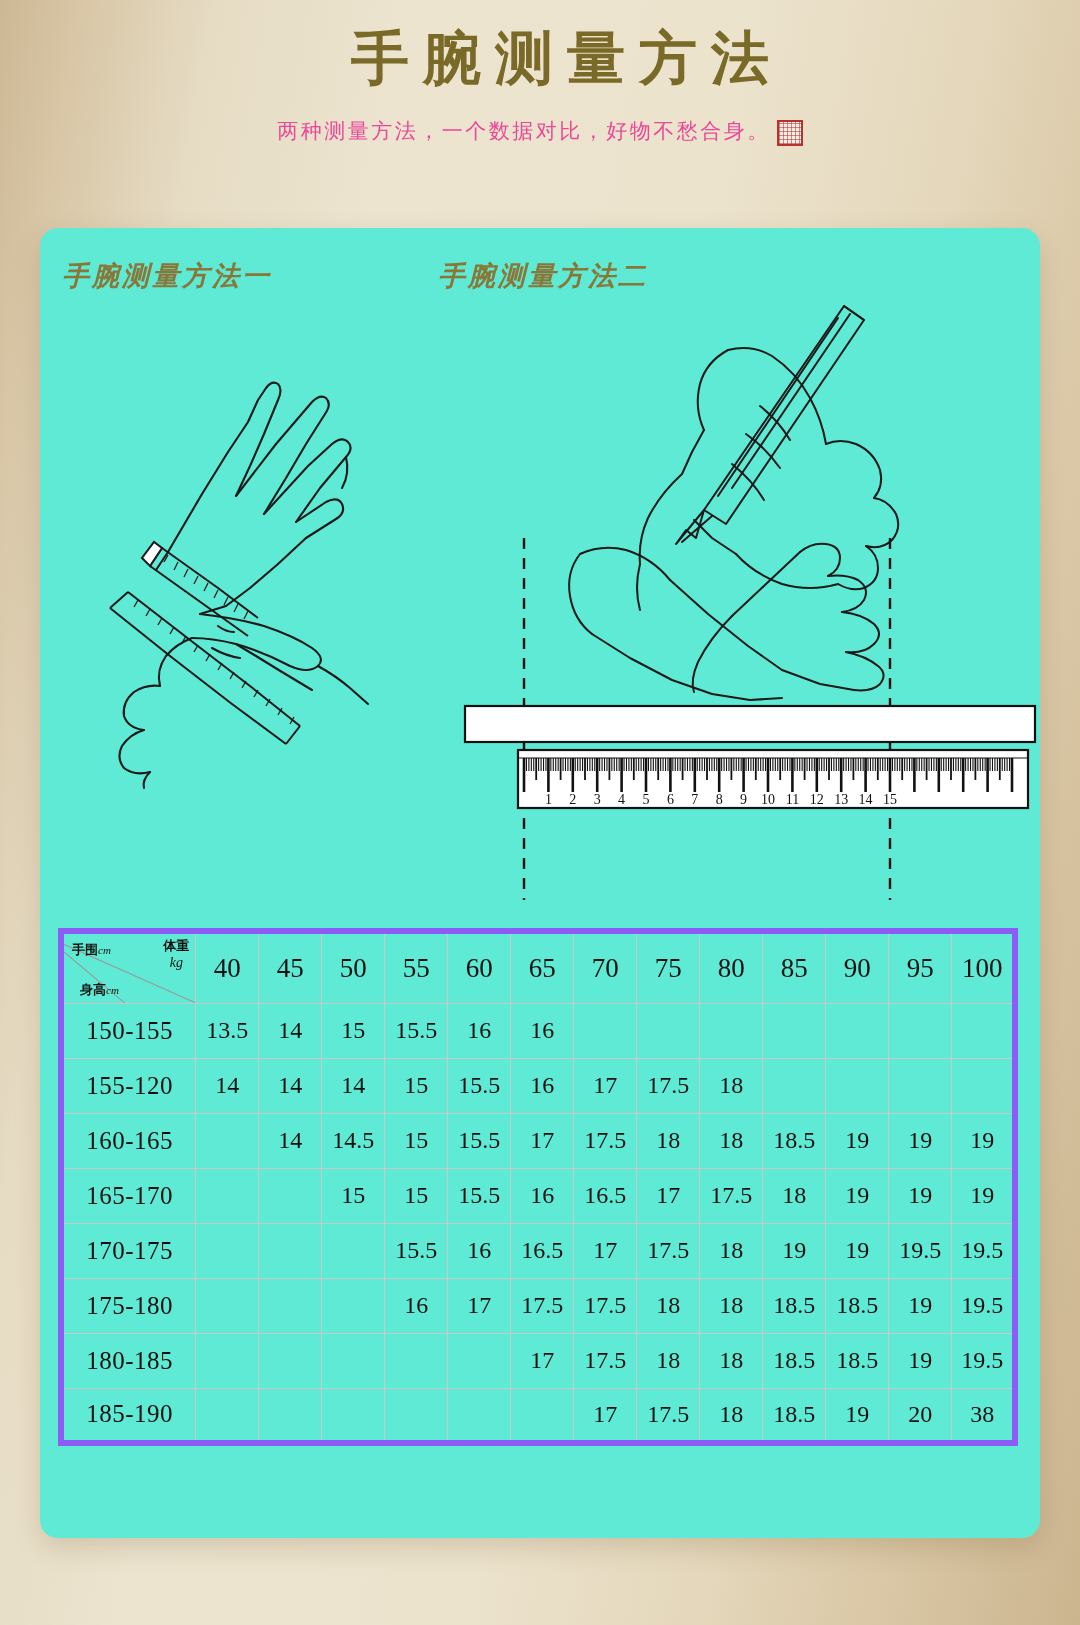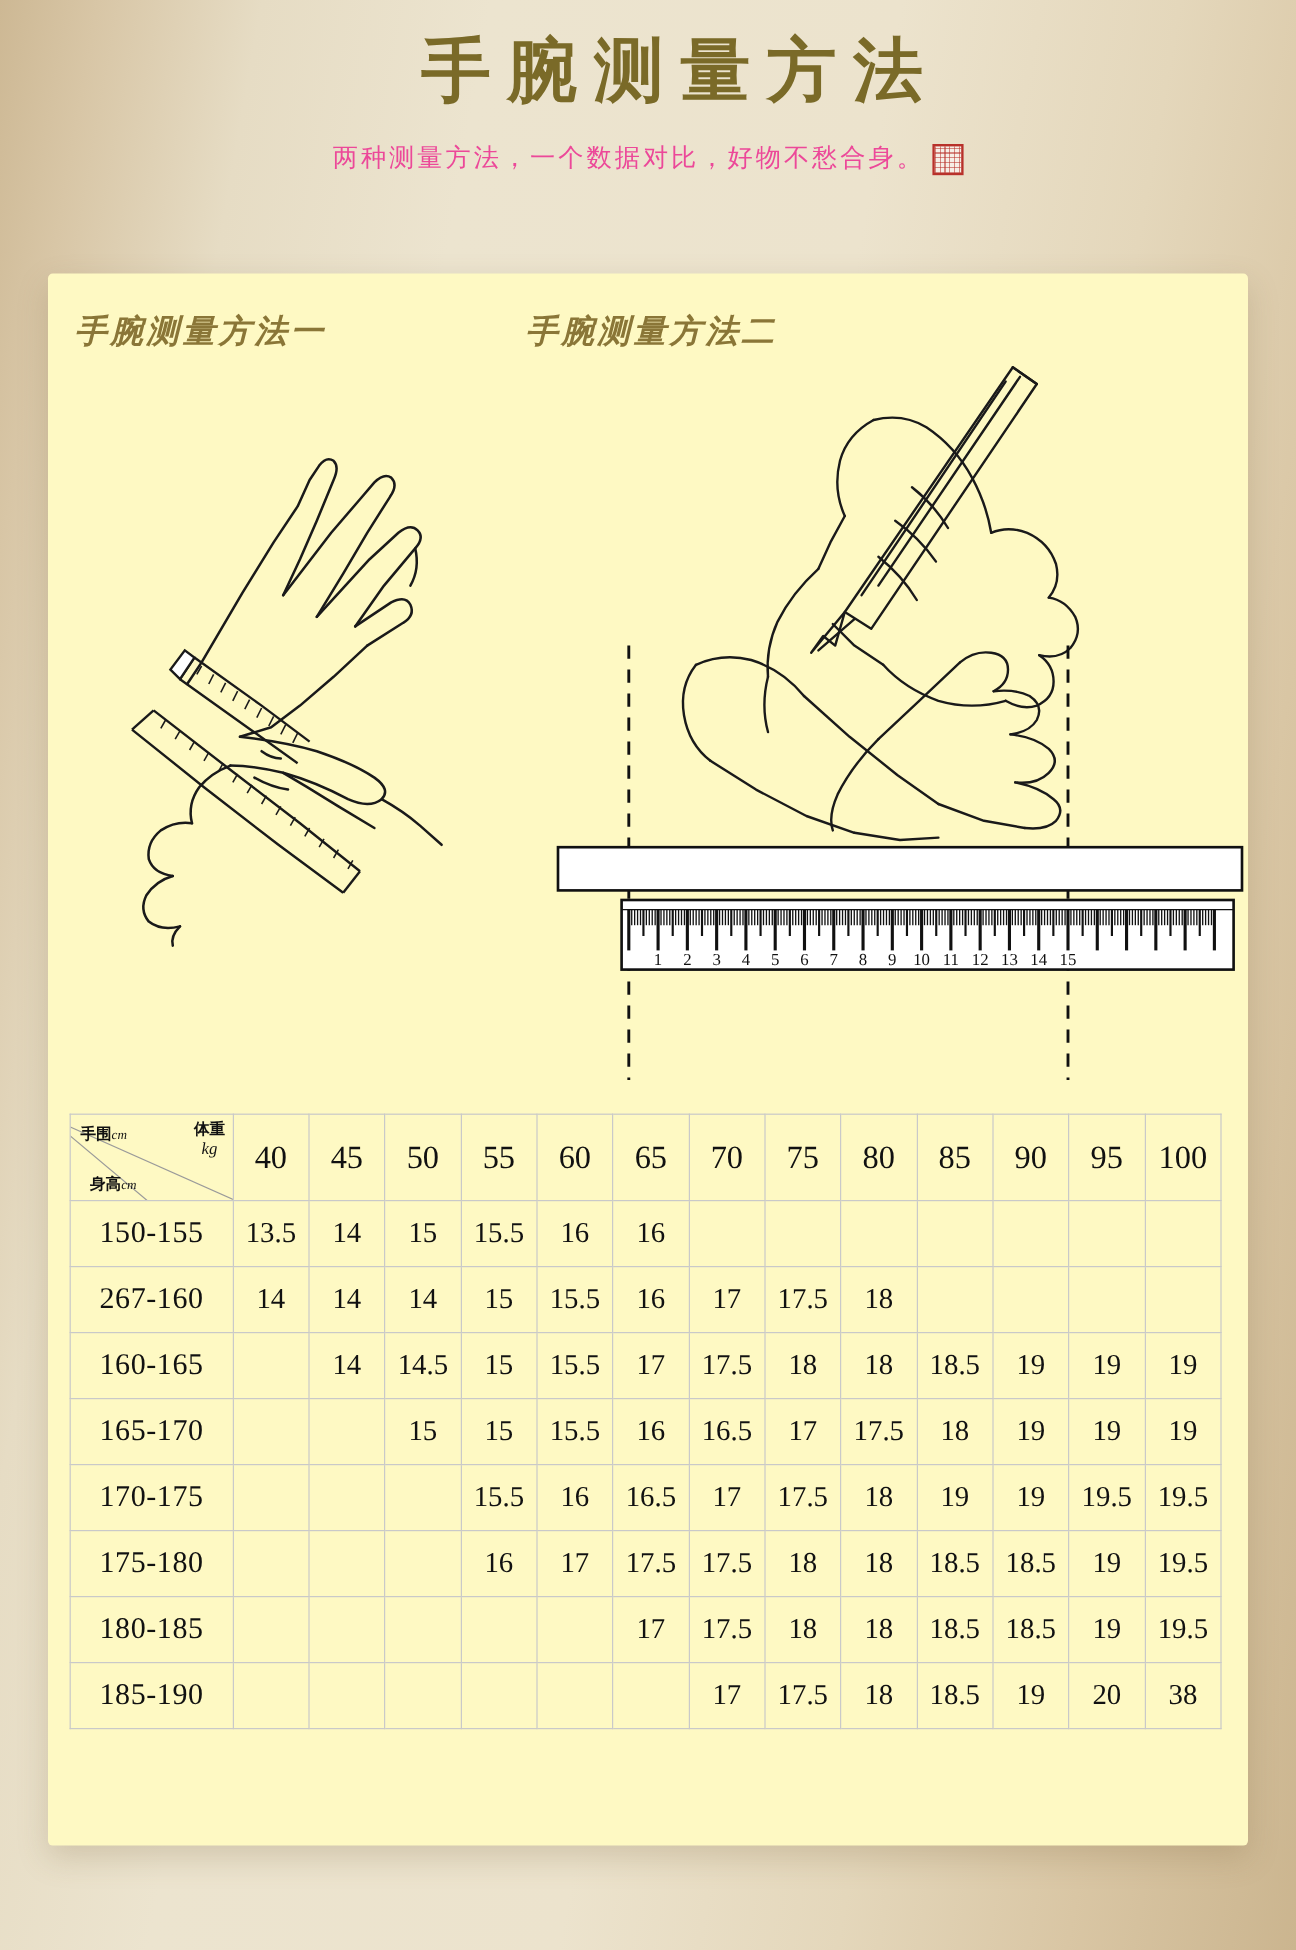--- a/index.html
+++ b/index.html
@@ -33,21 +33,21 @@
     background:
       repeating-linear-gradient(0deg,  rgba(184,49,42,.55) 0 1px, transparent 1px 4px),
       repeating-linear-gradient(90deg, rgba(184,49,42,.55) 0 1px, transparent 1px 4px),
       #f6eee6;
     position:relative; top:2px; flex:0 0 auto;
   }
 
   
   .card {
     position:absolute; left:40px; top:228px; width:1000px; height:1310px;
-    background:#fef9c3; border-radius:4px;
+    background:#5eead4; border-radius:18px;
     box-shadow:0 10px 26px rgba(120,95,55,.22);
     overflow:hidden;
   }
 
   .illus-titles { position:relative; height:70px; }
   .illus-title {
     position:absolute; top:30px;
     font-family:"DejaVu Serif","Liberation Serif",serif;
     font-size:27px; font-weight:700; letter-spacing:3px; color:#8a7637;
     font-style:italic;
@@ -57,21 +57,21 @@
 
   .illus-area { position:relative; width:1000px; height:630px; }
   .svg-left  { position:absolute; left:10px;  top:28px; }
   .svg-right { position:absolute; left:420px; top:-10px; }
 
   
   .table-wrap { position:absolute; left:18px; top:700px; width:960px; }
   table { border-collapse:collapse; width:960px;
           font-family:"Liberation Serif","DejaVu Serif",serif; }
   table, td, th { border:1px solid #c9c9c9; }
-  table { border:1px solid #8b5cf6; }
+  table { border:6px solid #8b5cf6; }
   th, td { text-align:center; vertical-align:middle; color:#111; }
   thead th { height:72px; font-size:27px; font-weight:400; }
   tbody td { height:55px; font-size:24px; font-weight:400; }
   tbody td.rowhead { font-size:25px; letter-spacing:.5px; width:122px; }
   .corner {
     position:relative; width:122px; padding:0; overflow:hidden;
   }
   .corner .dl {
     position:absolute; background:#9a9a9a; height:1px;
     transform-origin:0 0;
@@ -495,21 +495,21 @@
             <td>16</td>
             <td></td>
             <td></td>
             <td></td>
             <td></td>
             <td></td>
             <td></td>
             <td></td>
           </tr>
           <tr>
-            <td class="rowhead">267-160</td>
+            <td class="rowhead">155-120</td>
             <td>14</td>
             <td>14</td>
             <td>14</td>
             <td>15</td>
             <td>15.5</td>
             <td>16</td>
             <td>17</td>
             <td>17.5</td>
             <td>18</td>
             <td></td>

